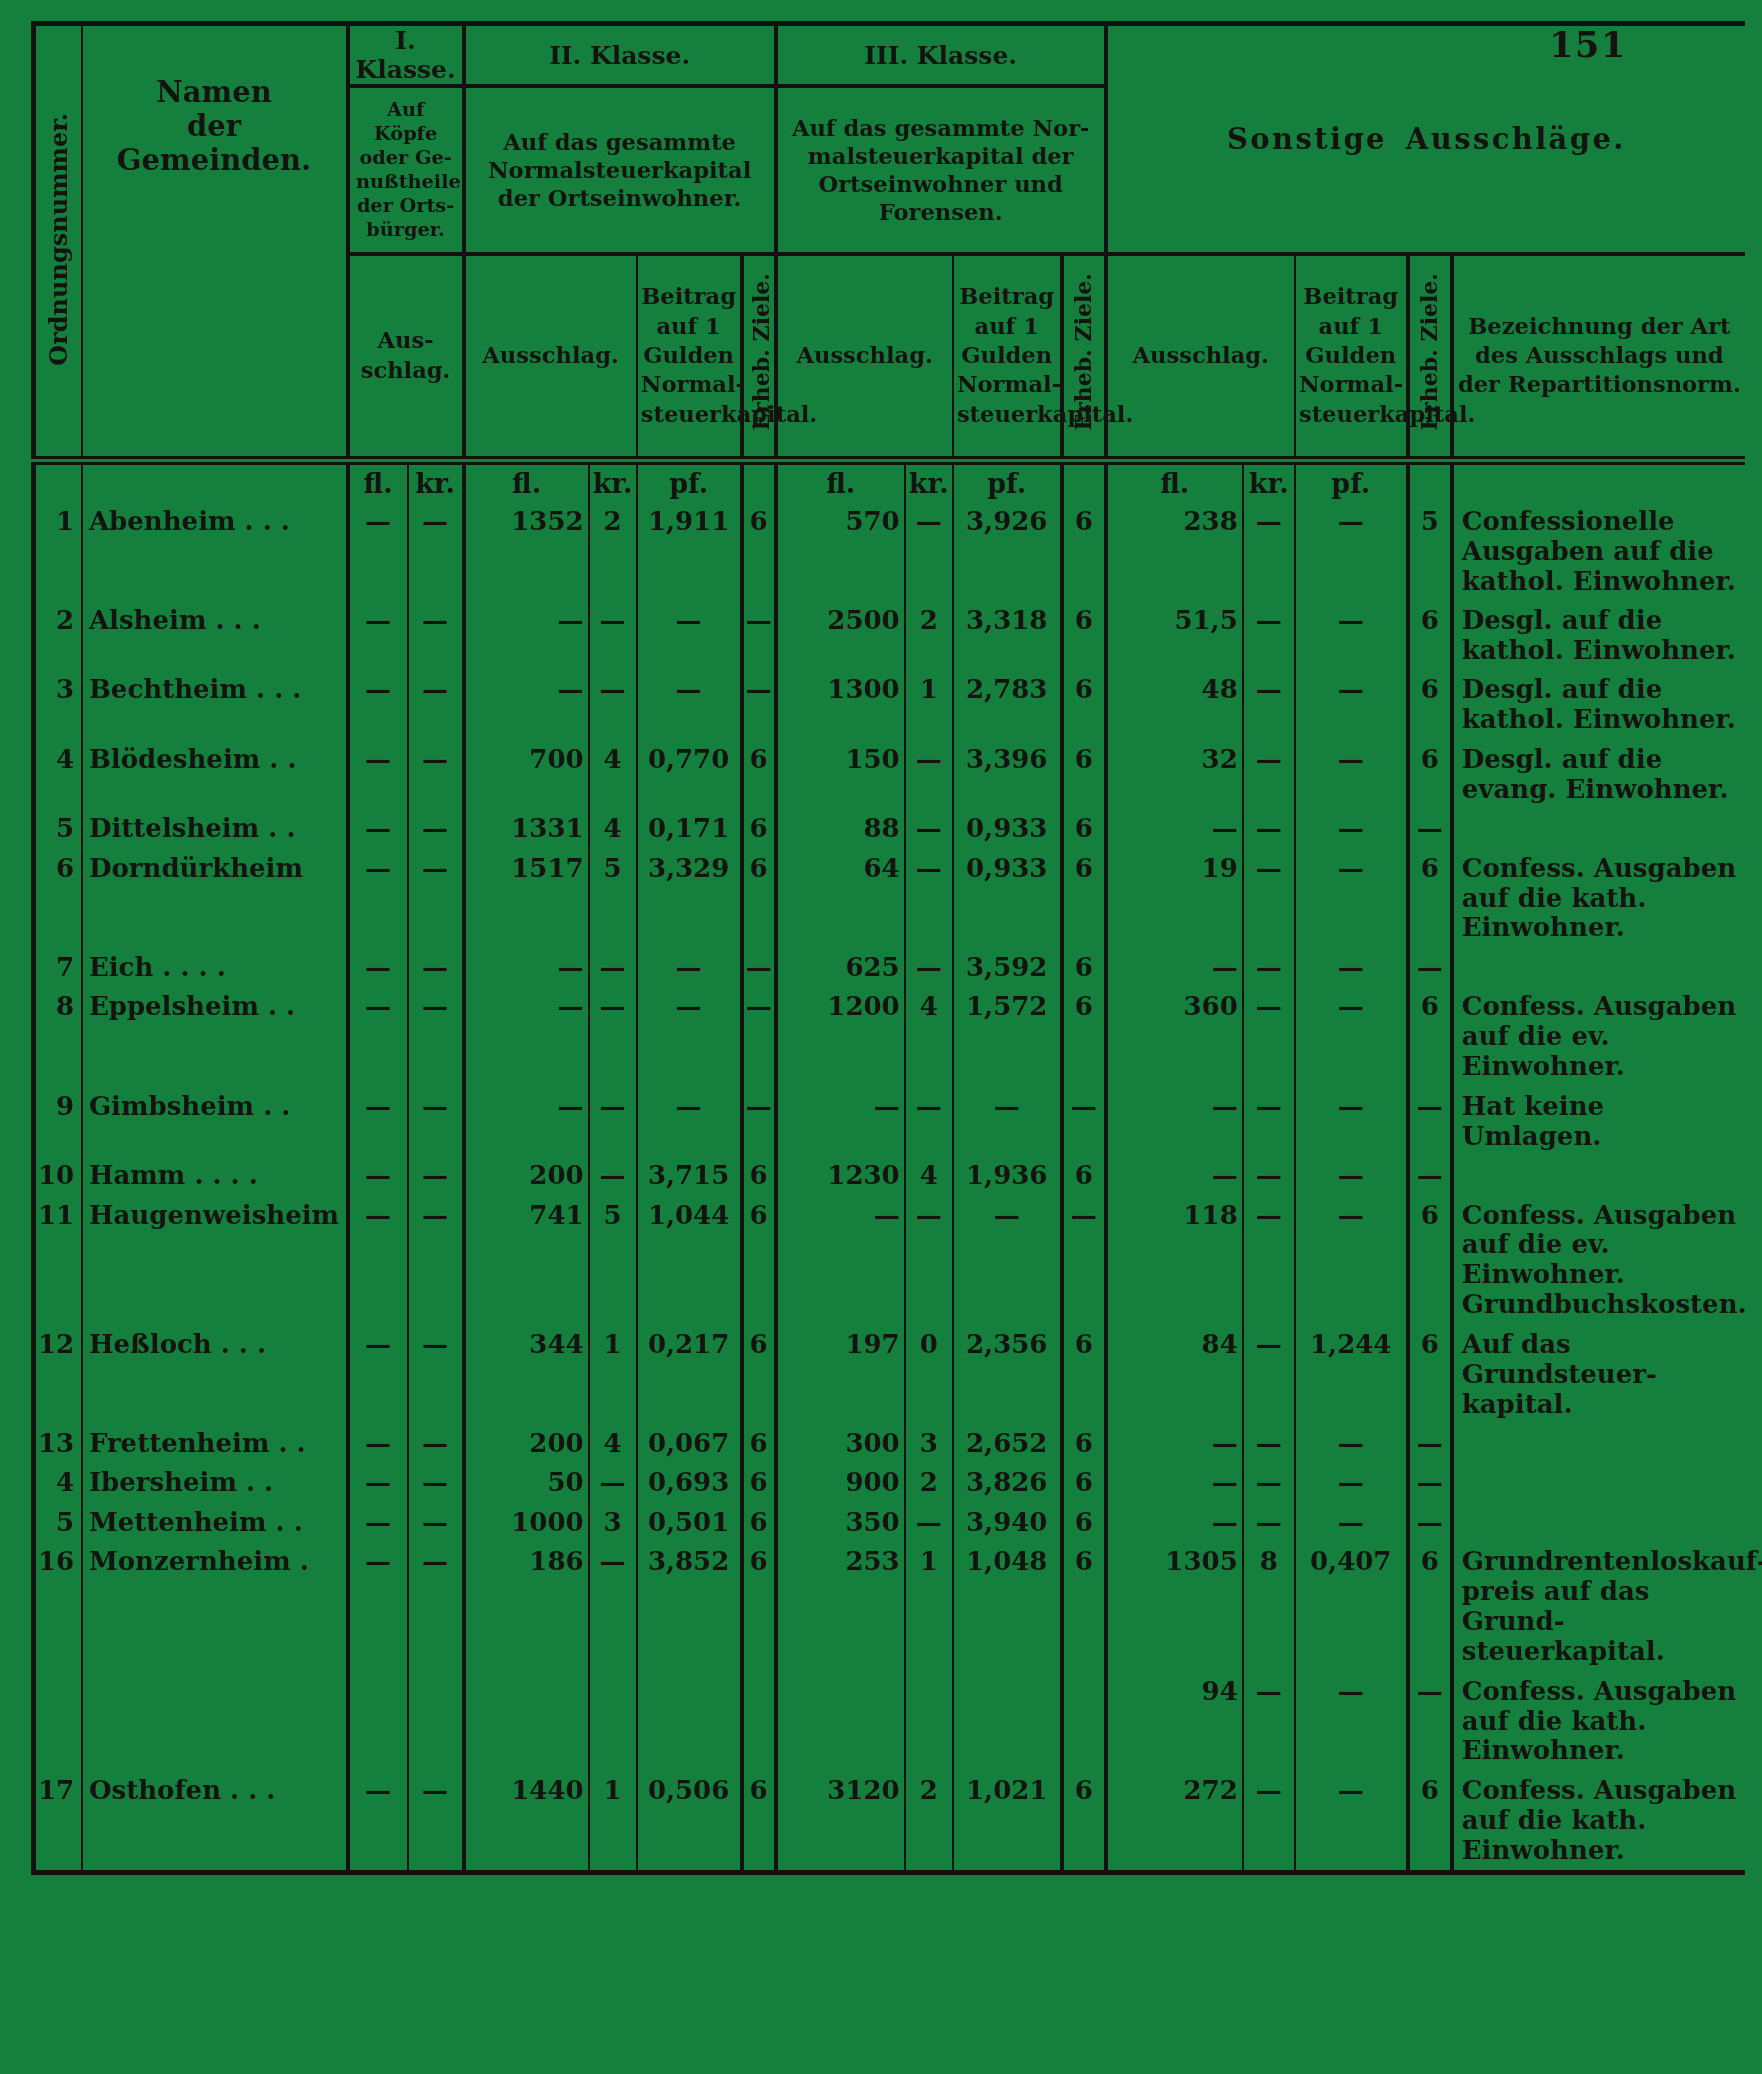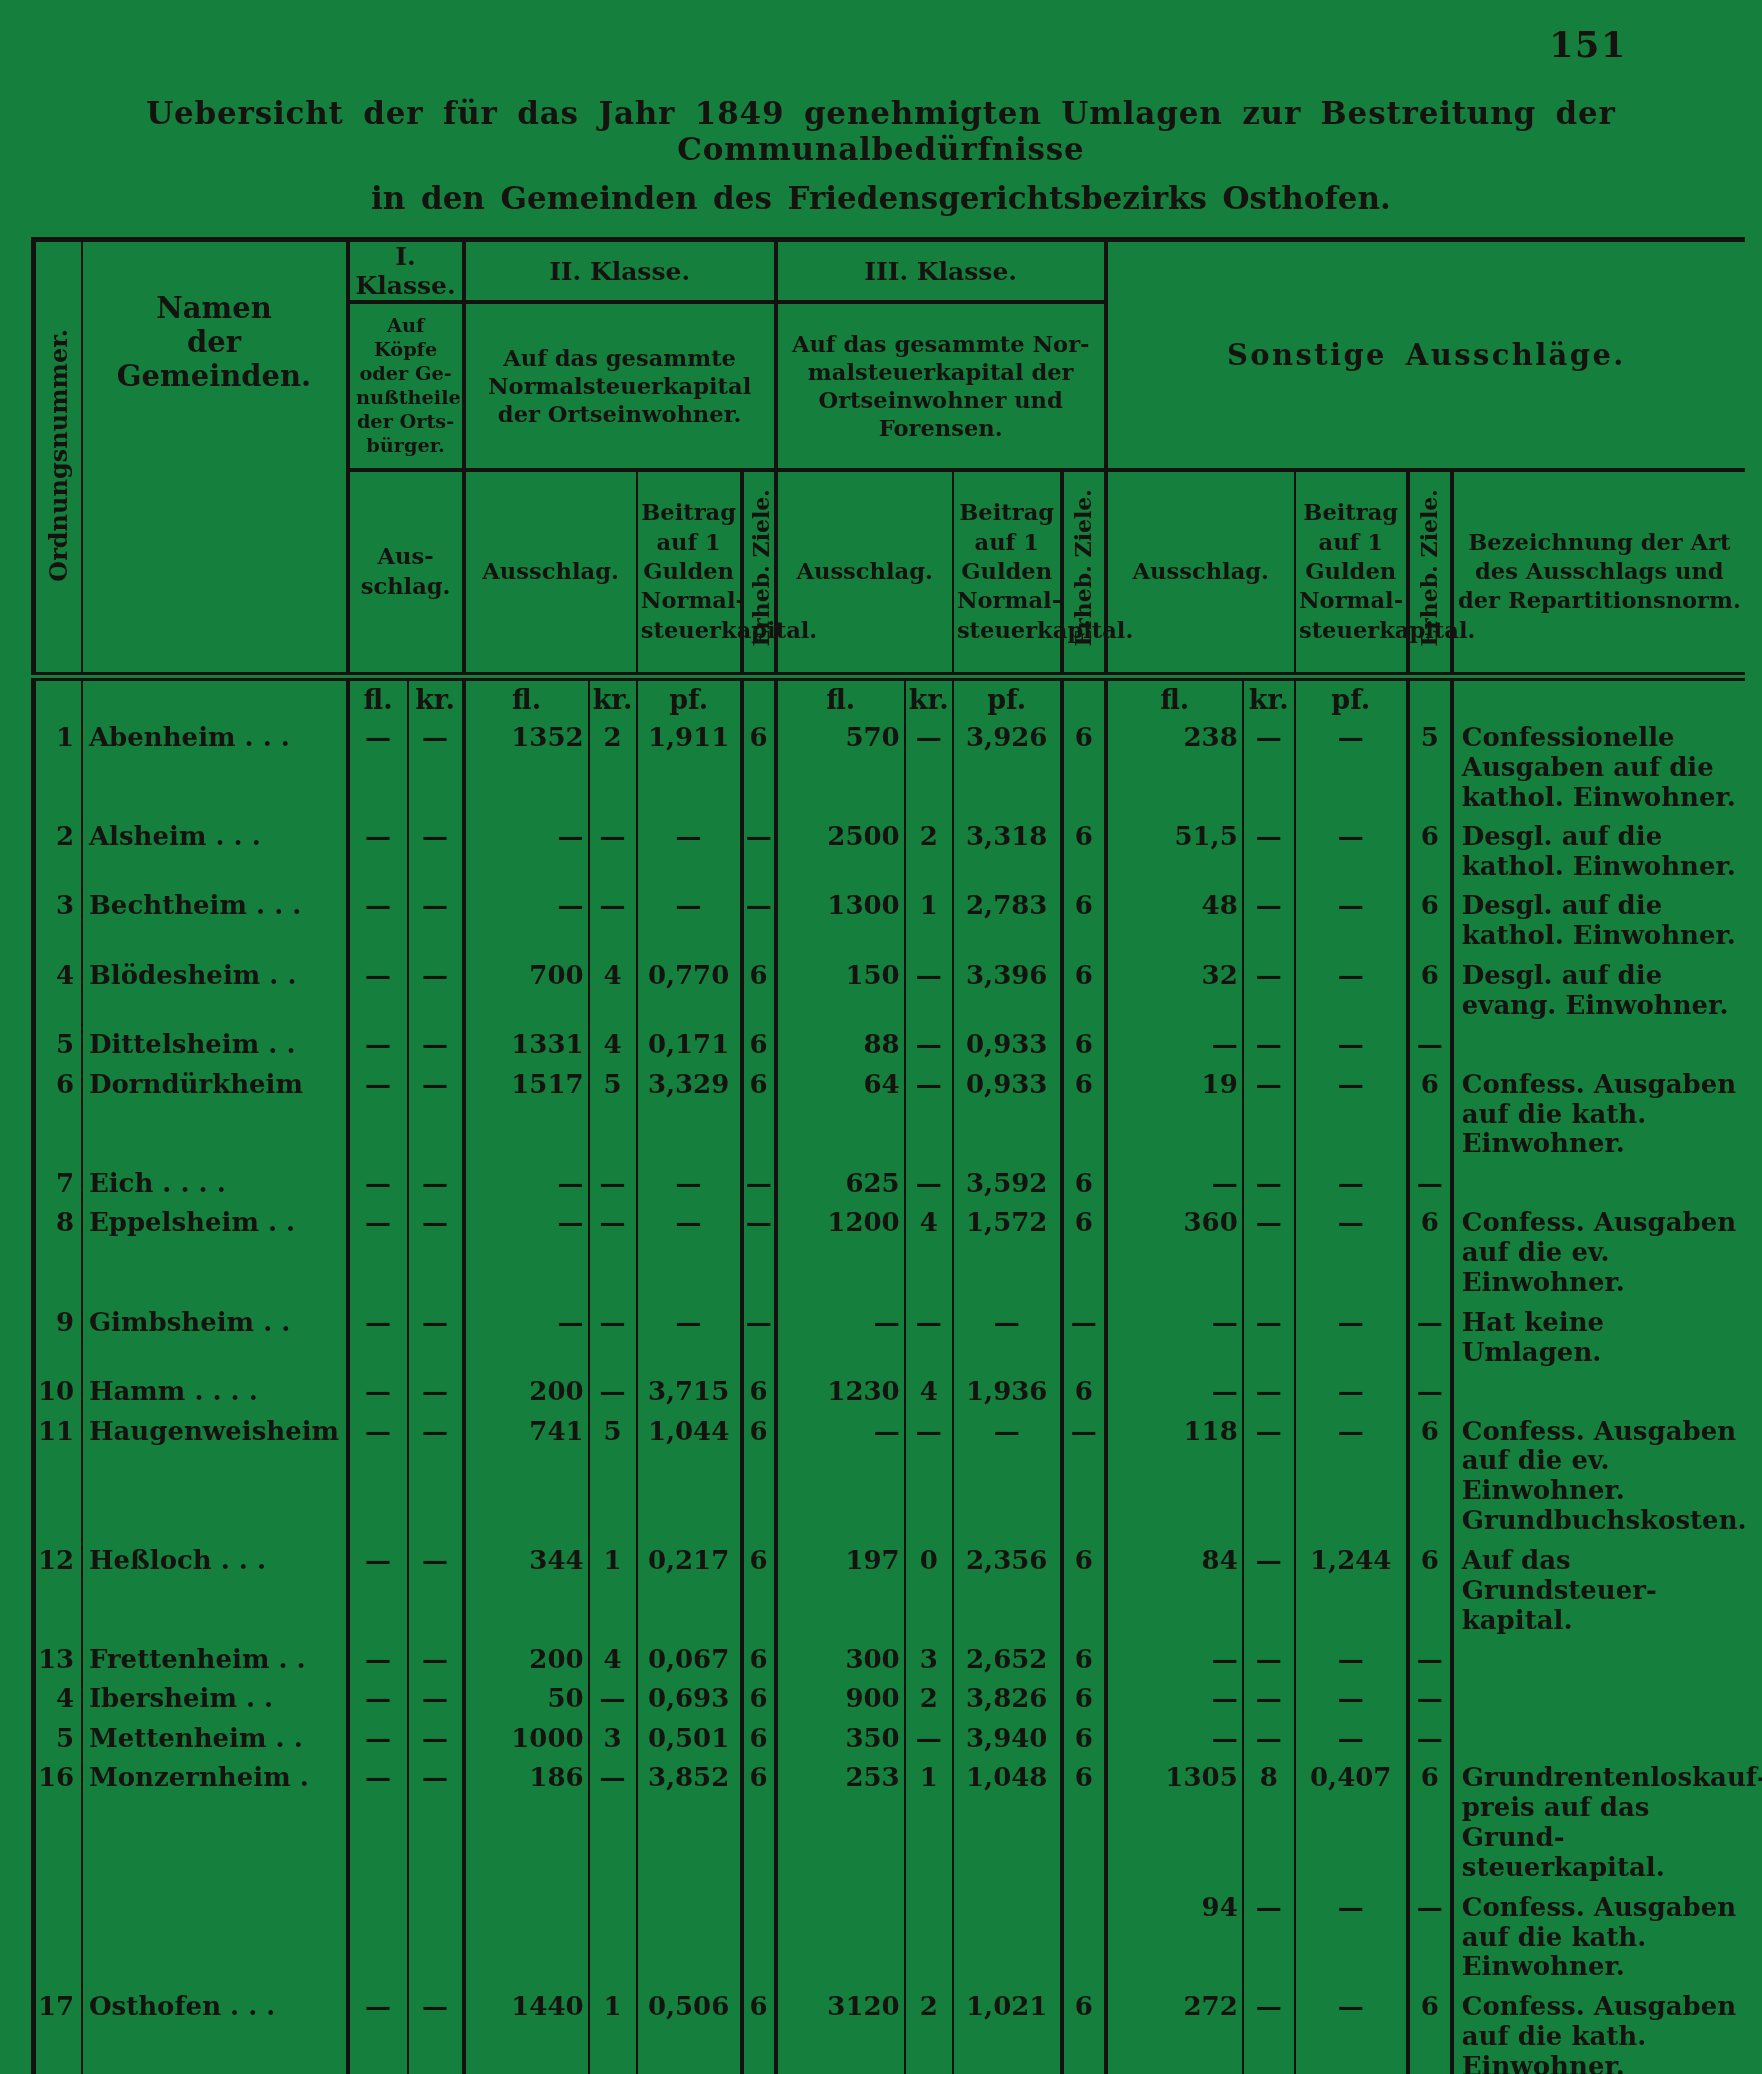--- a/index.html
+++ b/index.html
@@ -48,24 +48,20 @@
   td.c-k3kr, td.c-k3pf, td.c-k3z, td.c-skr, td.c-spf, td.c-sz { text-align:center; }
   td.c-k2fl, td.c-k3fl, td.c-sfl { text-align:right; padding-right:4px; }
   td.c-note { text-align:left; padding-left:8px; padding-right:3.2px; font-size:20px; line-height:1.22; }
 </style>
 </head>
 <body>
 
 <div class="page">
   <div class="page-number">151</div>
 
-  <div class="title-block">
-    <div class="title-line1">Uebersicht der für das Jahr 1849 genehmigten Umlagen zur Bestreitung der Communalbedürfnisse</div>
-    <div class="title-line2">in den Gemeinden des Friedensgerichtsbezirks Osthofen.</div>
-  </div>
 
   <table class="levy">
     <colgroup>
       <col class="w-nr">
         <col class="w-name">
       <col class="w-k1fl">
         <col class="w-k1kr">
       <col class="w-k2fl">
         <col class="w-k2kr">
         <col class="w-k2pf">

